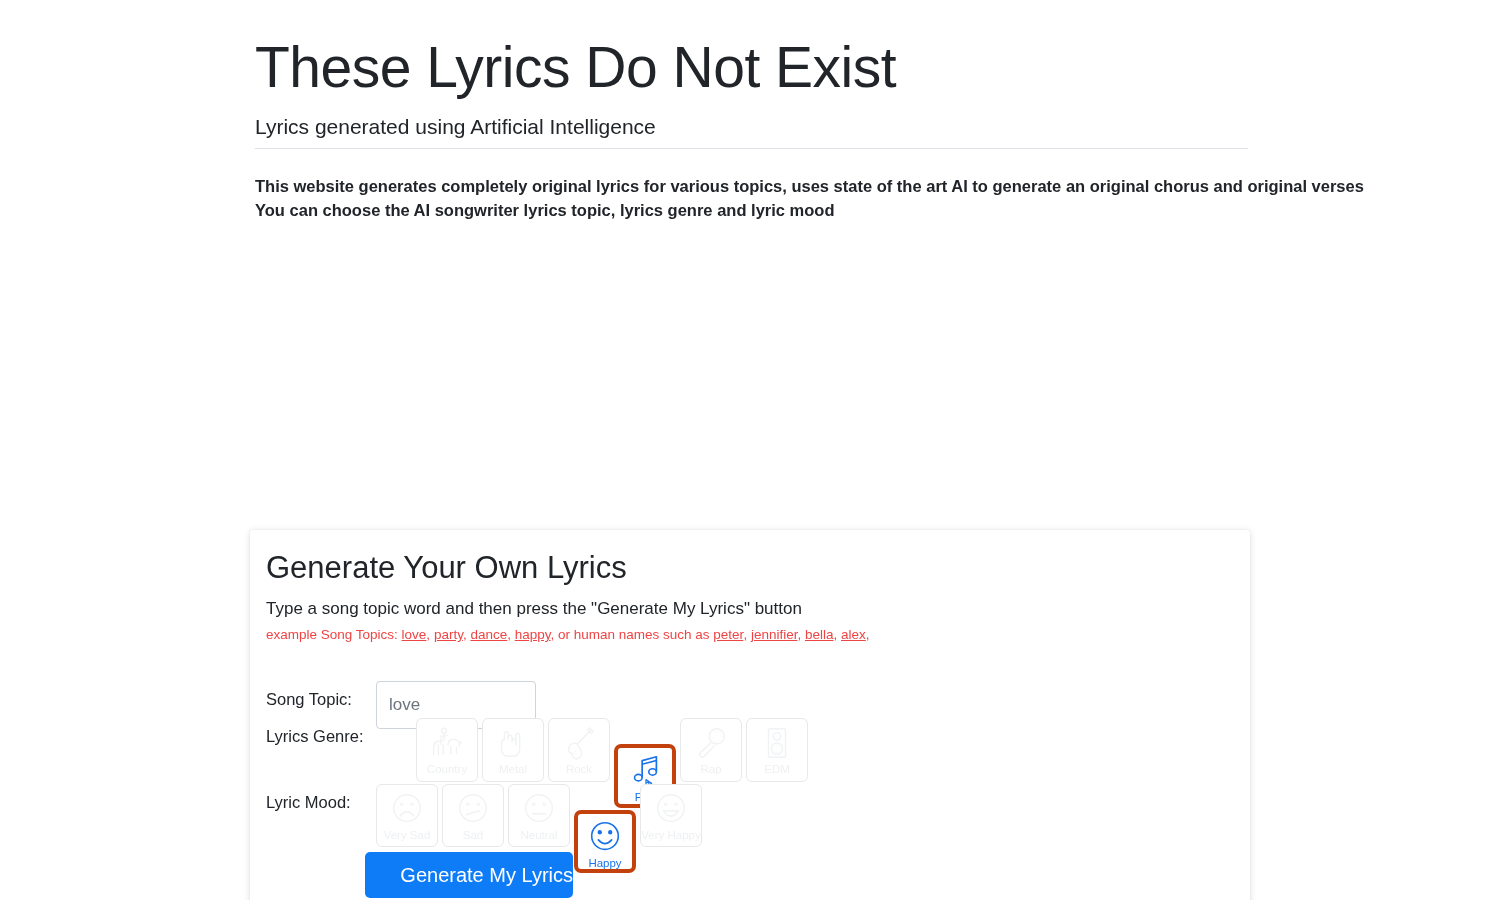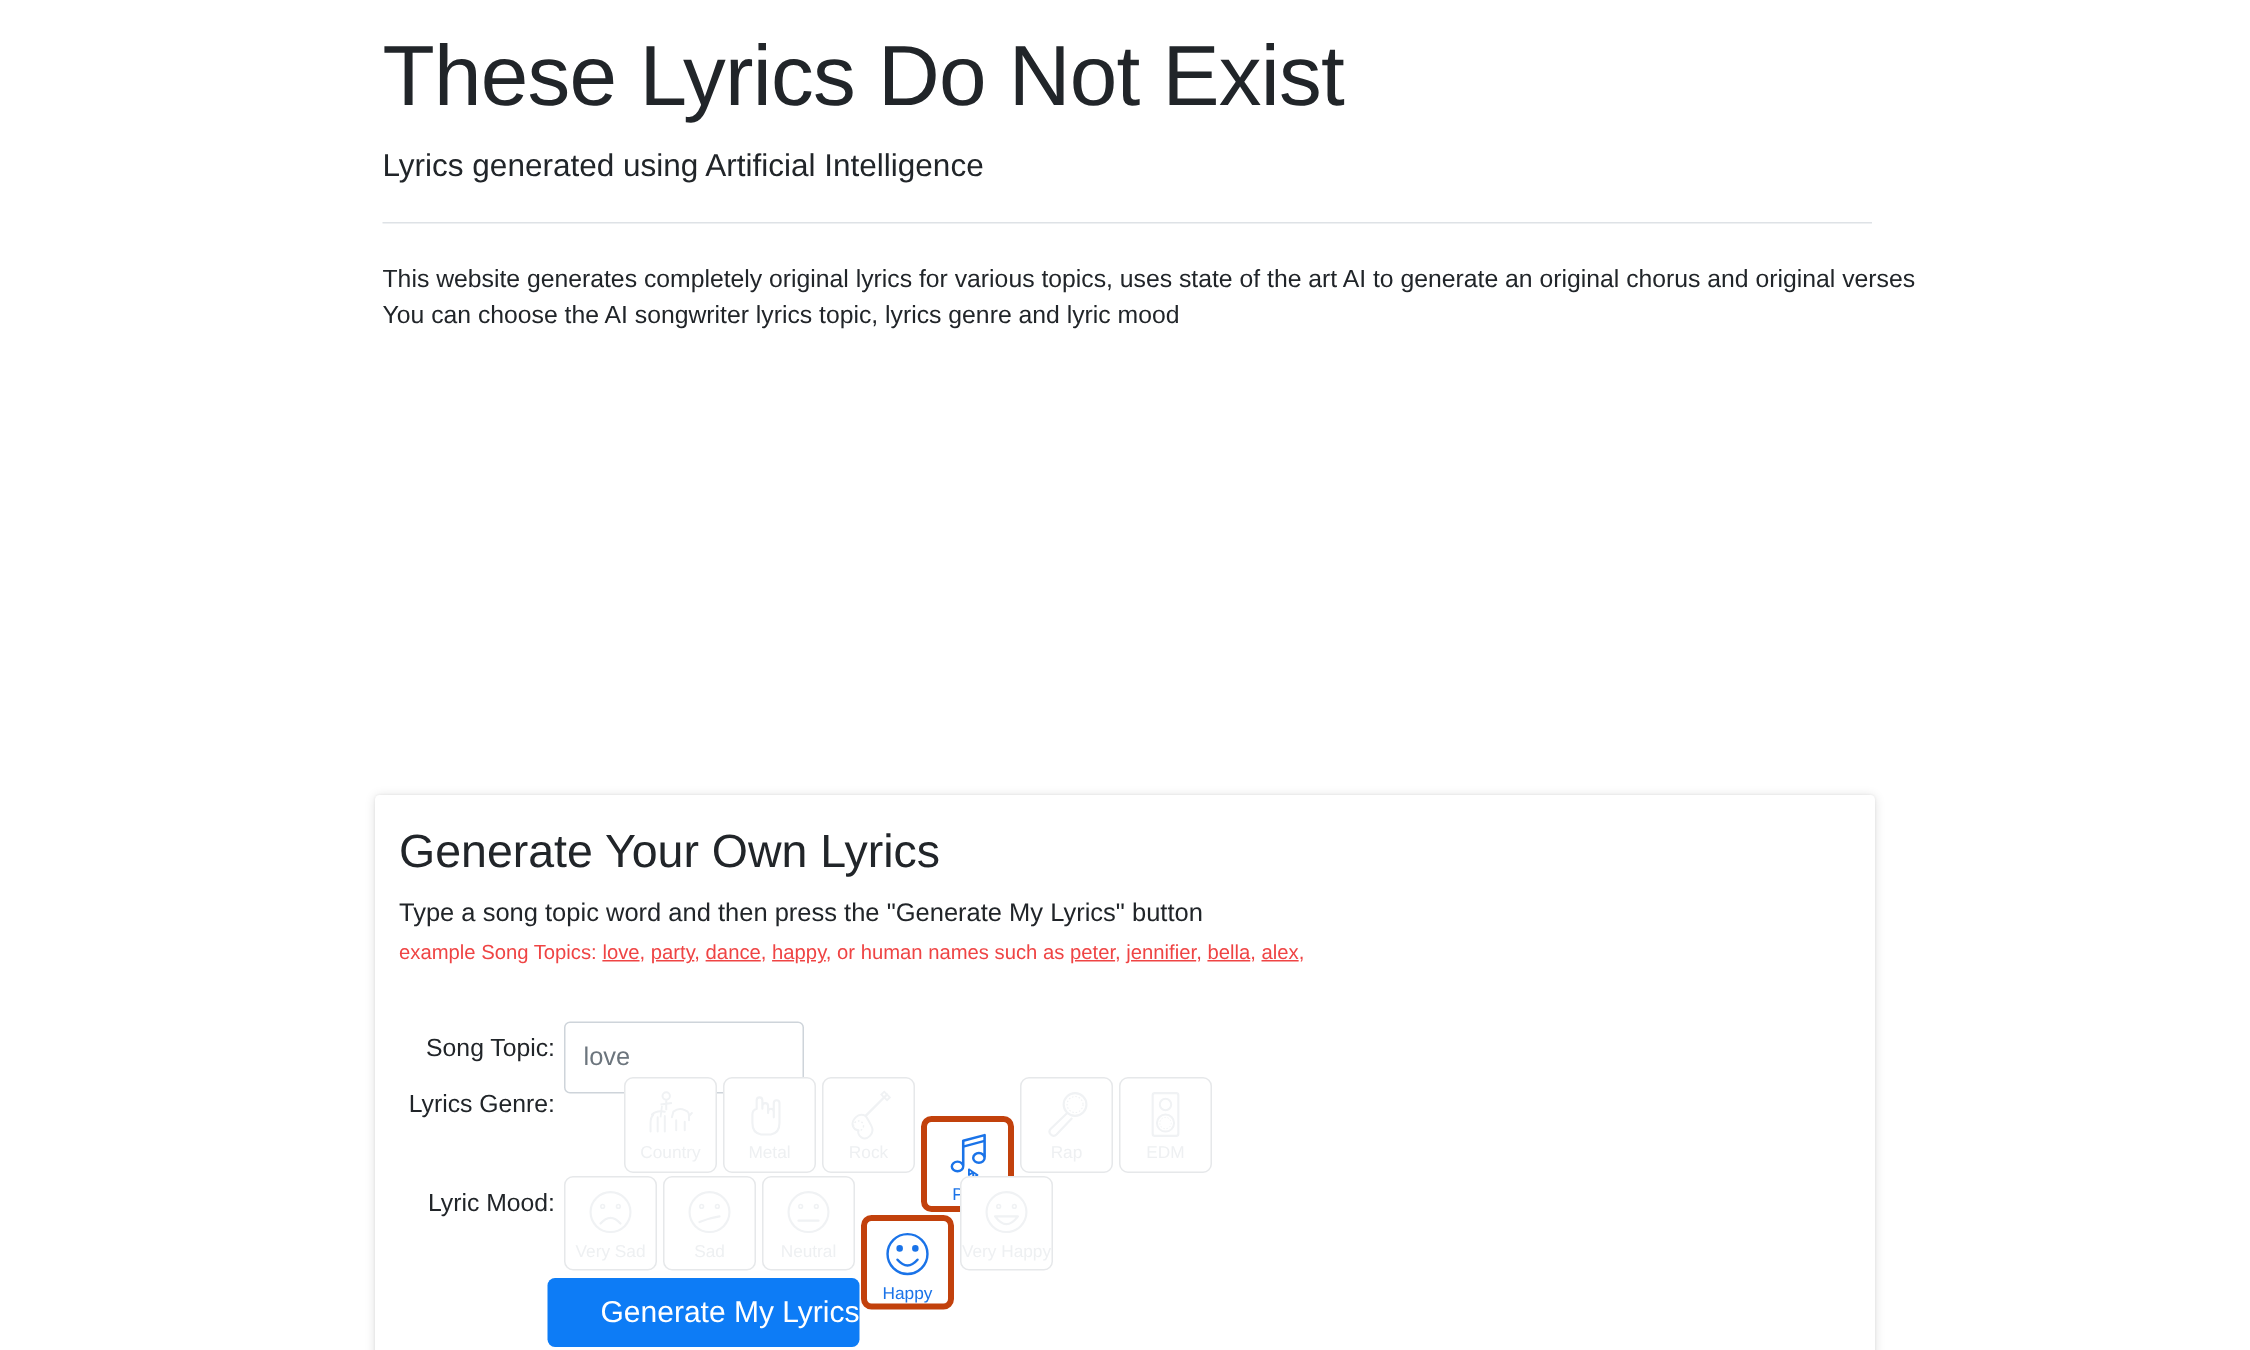--- a/index.html
+++ b/index.html
@@ -22,21 +22,21 @@
 
   
   .header {
     position: absolute;
     left: 255px;
     top: 0px;
     width: 993px;
   }
   .site-title {
     margin: 0;
-    padding-top: 18px;
+    padding-top: 34px;
     font-size: 57px;
     line-height: 1.18;
     font-weight: 400;
     letter-spacing: -0.5px;
     color: #212529;
   }
   .site-subtitle {
     margin: 0;
     padding-top: 12px;
     font-size: 21px;
@@ -54,20 +54,21 @@
   }
 
   .intro {
     position: absolute;
     left: 255px;
     top: 174px;
     width: 1000px;
     font-size: 16.5px;
     line-height: 24px;
     color: #212529;
+    font-weight: bold;
   }
   .intro div { white-space: nowrap; }
 
   
   .card {
     position: absolute;
     left: 250px;
     top: 530px;
     width: 1000px;
     height: 400px;
@@ -116,21 +117,21 @@
   .tofu.u { border-bottom: 2px solid #6c757d; }
 
   
   .form-row {
     position: absolute;
     display: flex;
     align-items: flex-start;
   }
   .row-label {
     width: 110px;
-    text-align: right;
+    text-align: left;
     font-size: 16.5px;
     line-height: 1.2;
     color: #212529;
     padding-right: 6px;
     white-space: nowrap;
   }
 
   
   .row-topic { left: 266px; top: 681px; }
   .row-topic .row-label { padding-top: 9px; }

